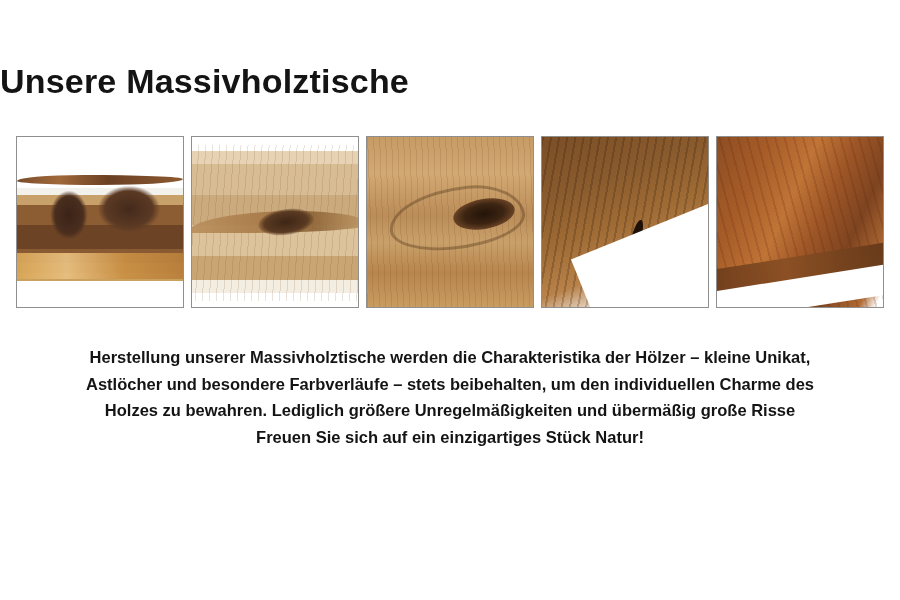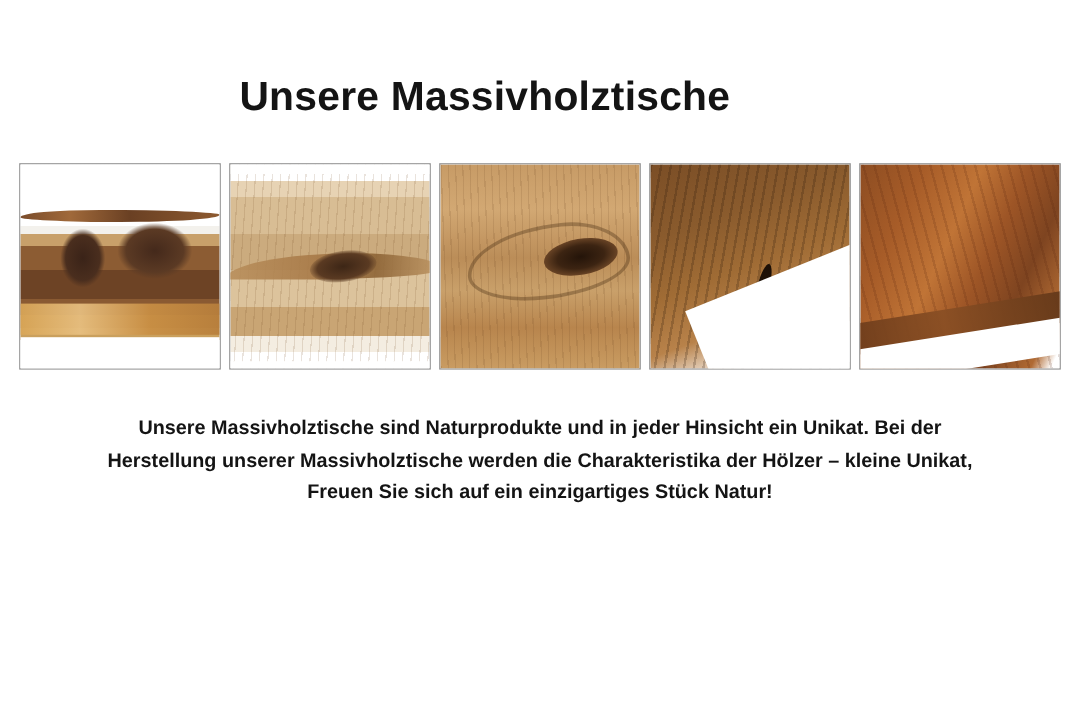--- a/index.html
+++ b/index.html
@@ -19,21 +19,21 @@
     width: 900px;
     height: 600px;
     position: relative;
     box-sizing: border-box;
   }
   .title {
     position: absolute;
     top: 62px;
     left: 0;
     width: 808px;
-    text-align: center;
+    text-align: left;
     font-size: 34px;
     font-weight: bold;
     letter-spacing: 0.2px;
     color: #141414;
   }
   .gallery {
     position: absolute;
     top: 136px;
     left: 16px;
     width: 868px;
@@ -231,18 +231,19 @@
 
     <div class="photo p5">
       <div class="grain"></div>
       <div class="bevel"></div>
       <div class="under"></div>
     </div>
 
   </div>
 
   <div class="body-text">
-    <p>Unsere Massivholztische sind Naturprodukte und in jeder Hinsicht ein Unikat. Bei der</p>
     <p>Herstellung unserer Massivholztische werden die Charakteristika der Hölzer – kleine Unikat,</p>
+    <p>Astlöcher und besondere Farbverläufe – stets beibehalten, um den individuellen Charme des</p>
+    <p>Holzes zu bewahren. Lediglich größere Unregelmäßigkeiten und übermäßig große Risse</p>
     <p class="last">Freuen Sie sich auf ein einzigartiges Stück Natur!</p>
   </div>
 
 </div>
 
 </body></html>

